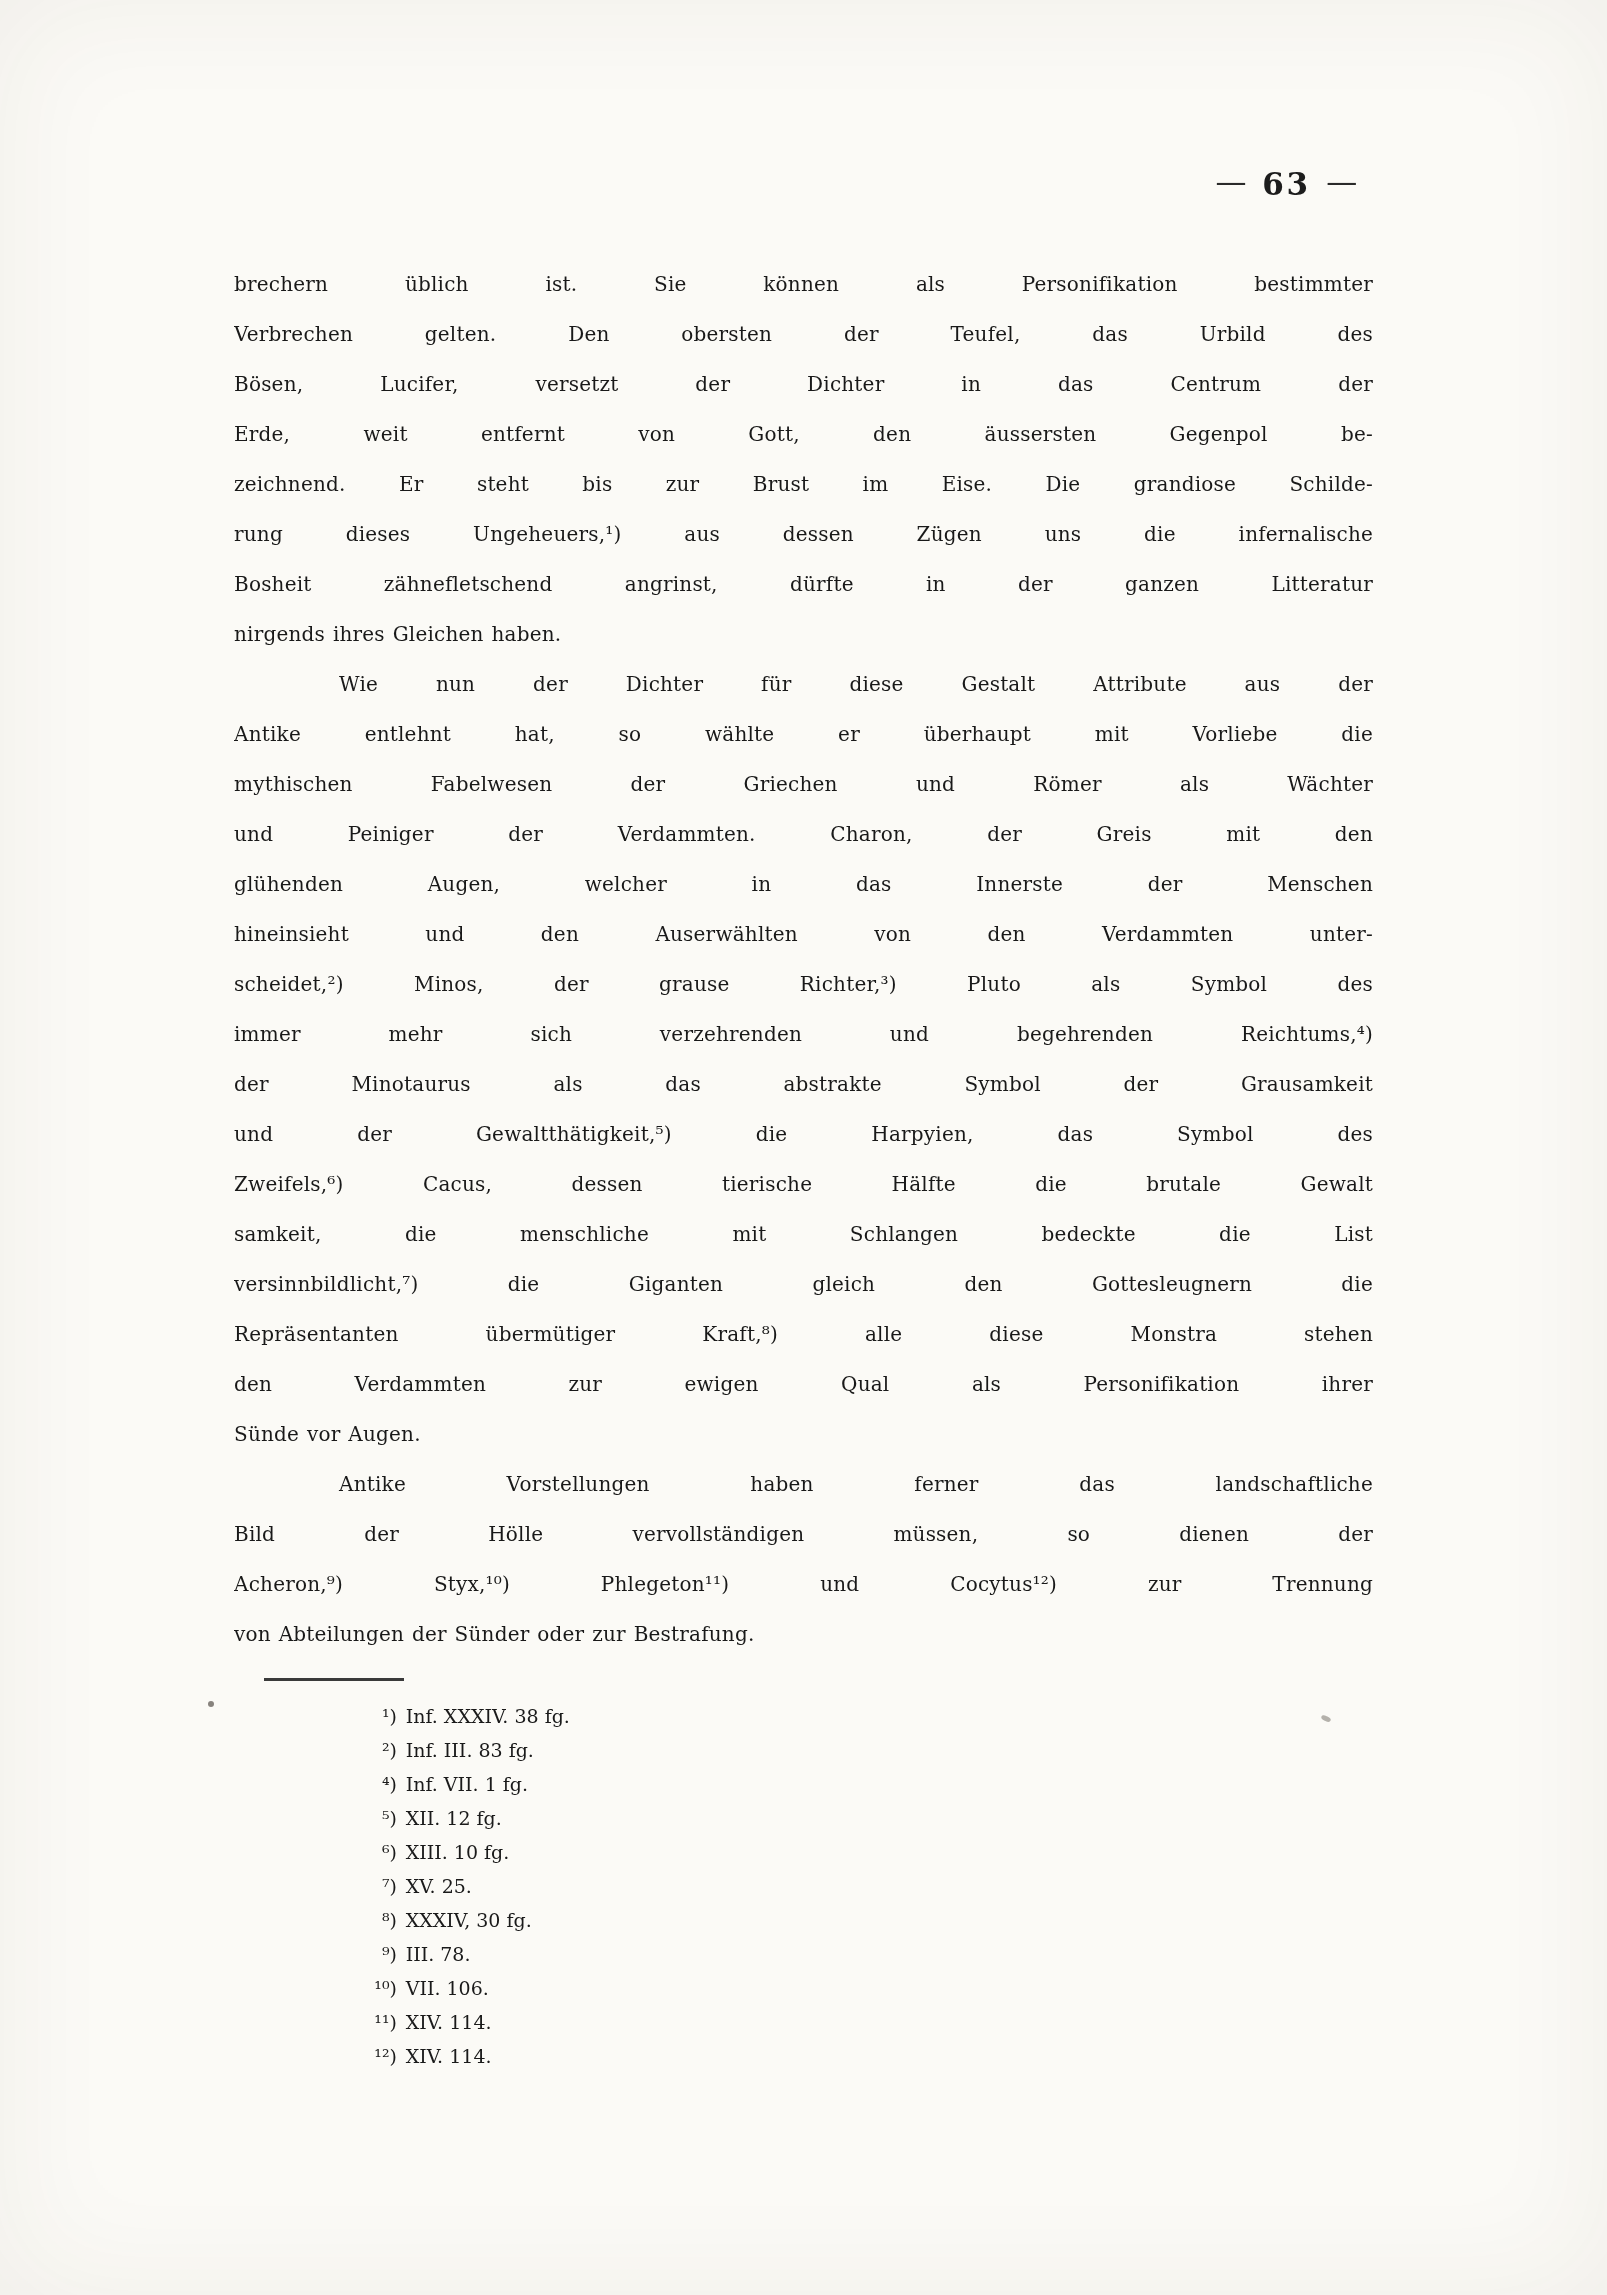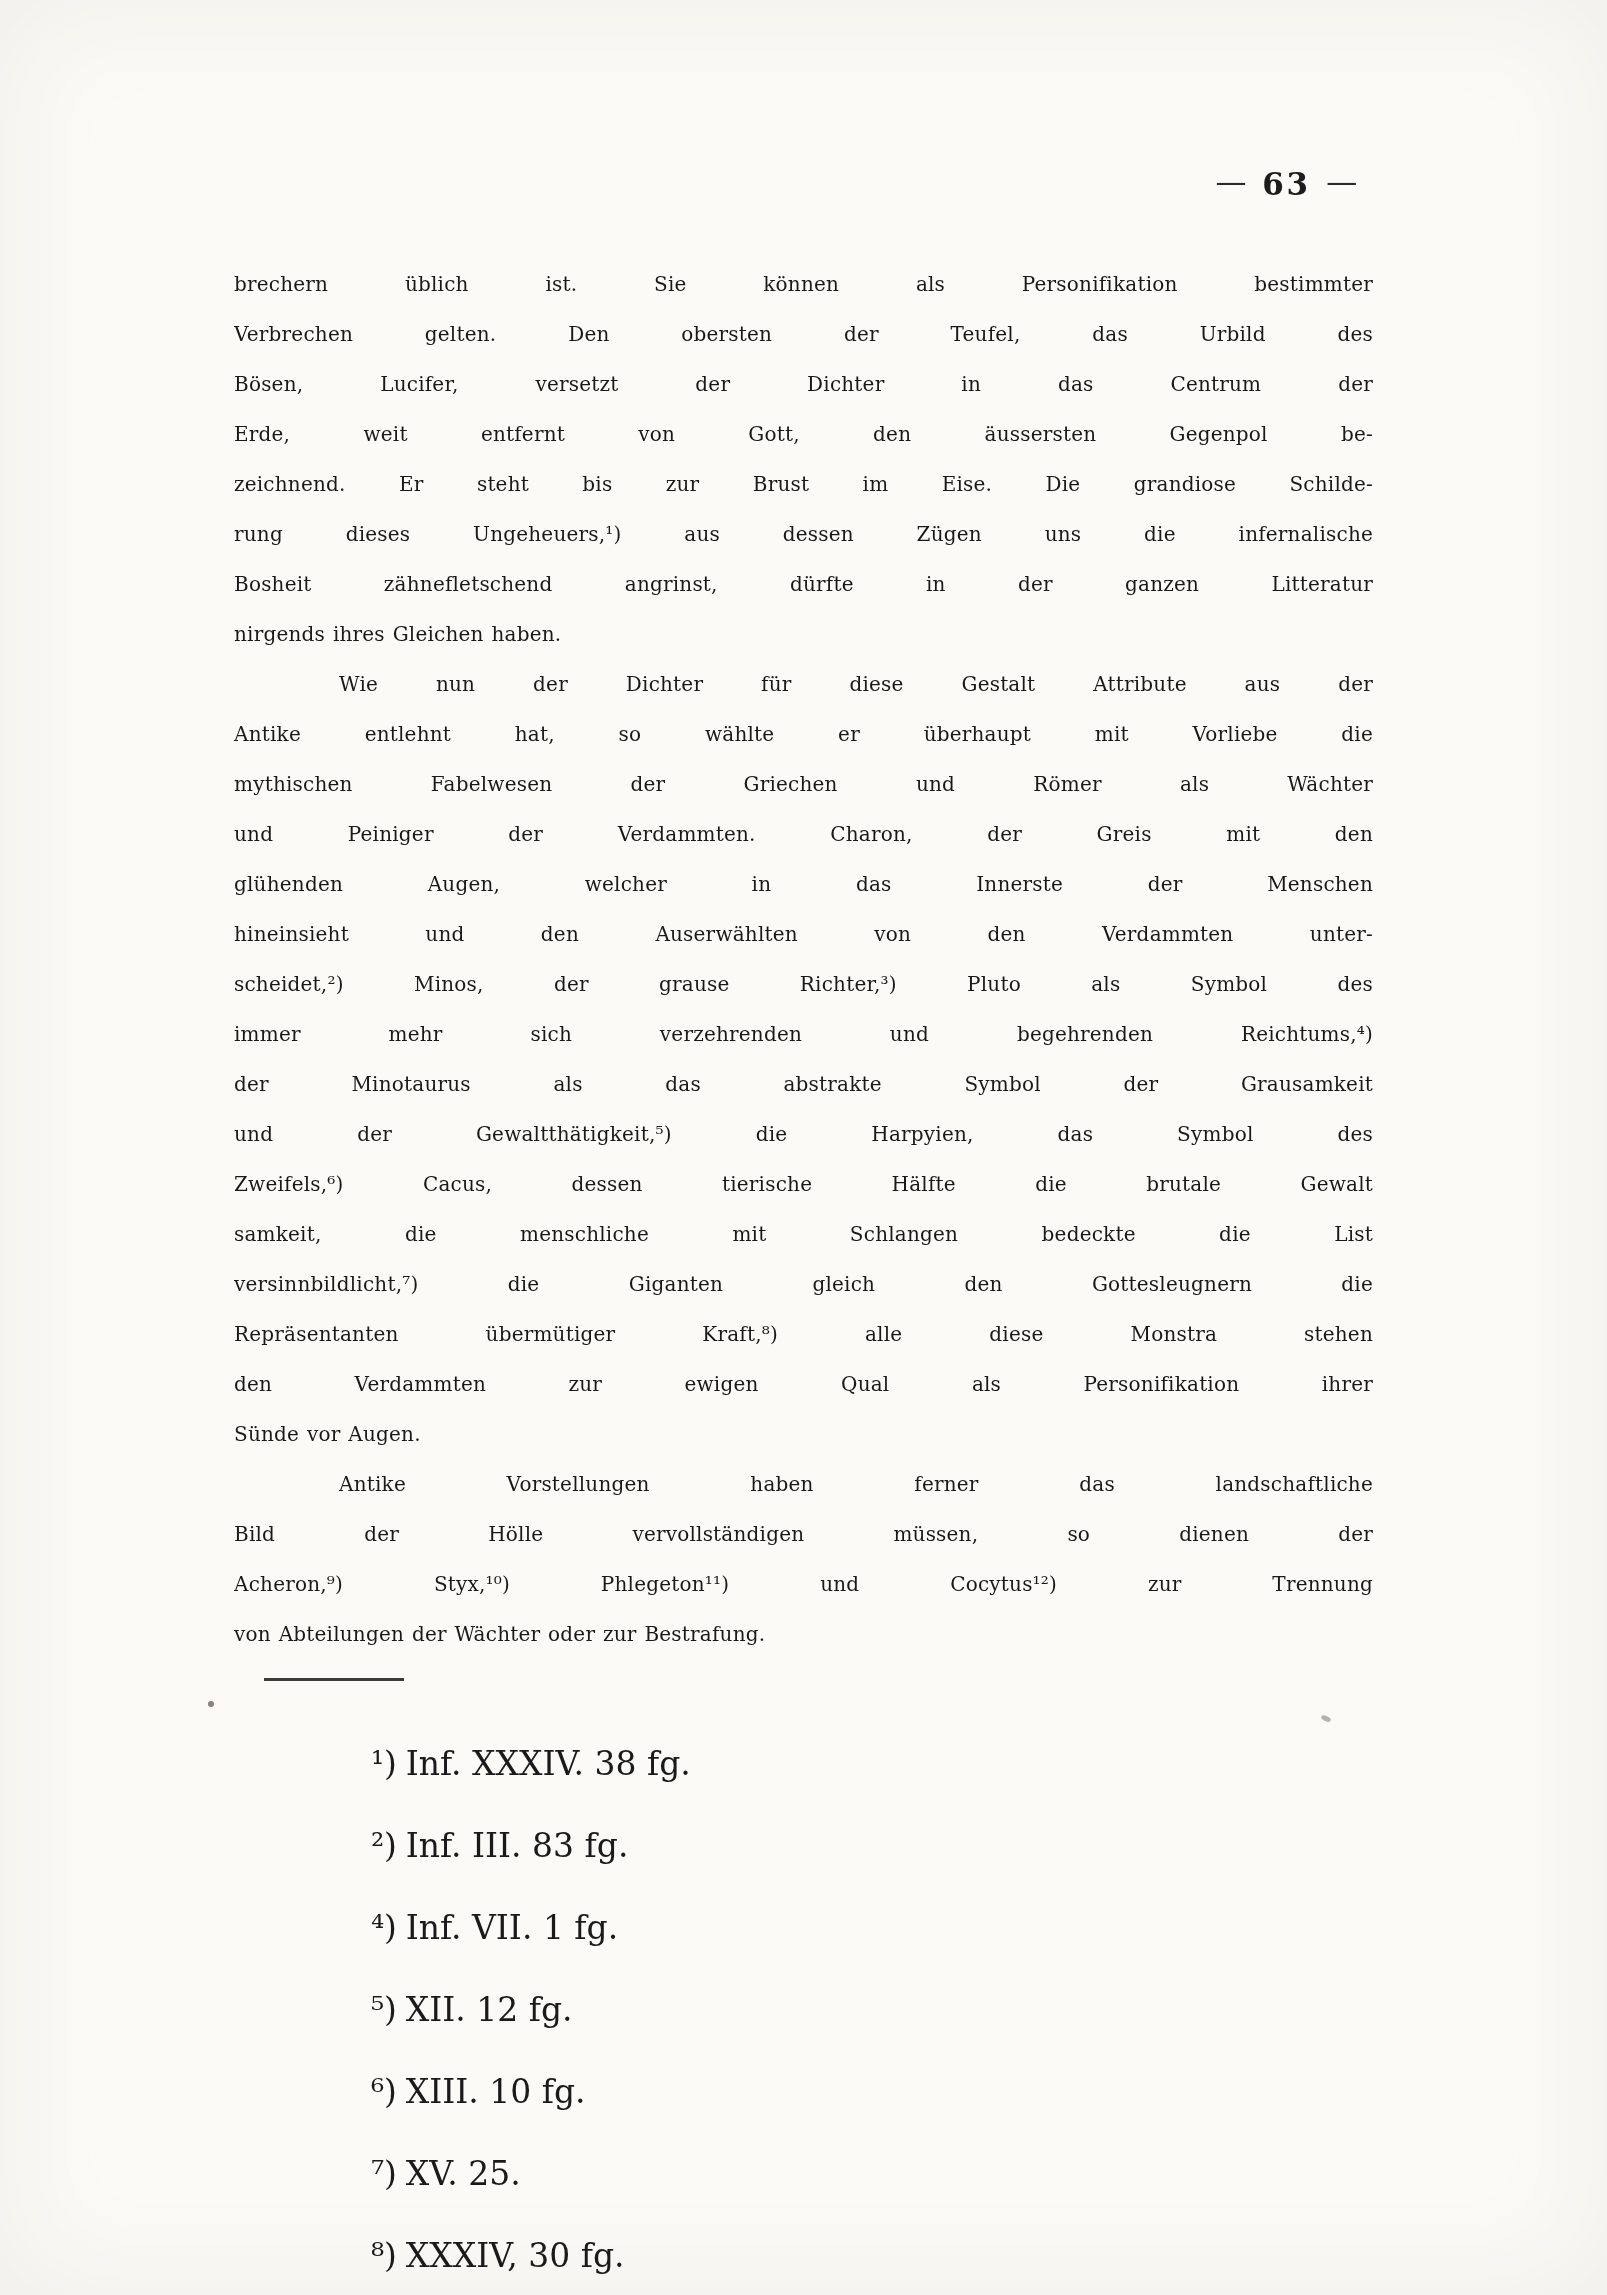--- a/index.html
+++ b/index.html
@@ -68,27 +68,26 @@
     height: 2.6px;
     background: #3a3a3a;
   }
   .footnotes {
     position: absolute;
     left: 234px;
     top: 1699px;
     width: 1139px;
   }
   .footnote {
-    font-size: 33px;
+    font-size: 19px;
     line-height: 34px;
     height: 34px;
     padding-left: 112px;
     color: #1a1a1a;
     white-space: nowrap;
-    margin-top: 48px;
   }
   .fn-marker {
     display: inline-block;
     min-width: 51px;
     text-align: right;
     margin-right: 8.7px;
   }
   .speck1 {
     position: absolute;
     left: 208px; top: 1701px;
@@ -142,21 +141,21 @@
         <div class="line">samkeit, die menschliche mit Schlangen bedeckte die List</div>
         <div class="line">versinnbildlicht,⁷) die Giganten gleich den Gottesleugnern die</div>
         <div class="line">Repräsentanten übermütiger Kraft,⁸) alle diese Monstra stehen</div>
         <div class="line">den Verdammten zur ewigen Qual als Personifikation ihrer</div>
         <div class="line last">Sünde vor Augen.</div>
       </div>
       <div class="paragraph">
         <div class="line indent">Antike Vorstellungen haben ferner das landschaftliche</div>
         <div class="line">Bild der Hölle vervollständigen müssen, so dienen der</div>
         <div class="line">Acheron,⁹) Styx,¹⁰) Phlegeton¹¹) und Cocytus¹²) zur Trennung</div>
-        <div class="line last">von Abteilungen der Wächter oder zur Bestrafung.</div>
+        <div class="line last">von Abteilungen der Sünder oder zur Bestrafung.</div>
       </div>
     </div>
 
   <div class="fnrule"></div>
 
   <div class="footnotes">
       <div class="footnote"><span class="fn-marker">¹)</span><span class="fn-text">Inf. XXXIV. 38 fg.</span></div>
       <div class="footnote"><span class="fn-marker">²)</span><span class="fn-text">Inf. III. 83 fg.</span></div>
       <div class="footnote"><span class="fn-marker">⁴)</span><span class="fn-text">Inf. VII. 1 fg.</span></div>
       <div class="footnote"><span class="fn-marker">⁵)</span><span class="fn-text">XII. 12 fg.</span></div>

